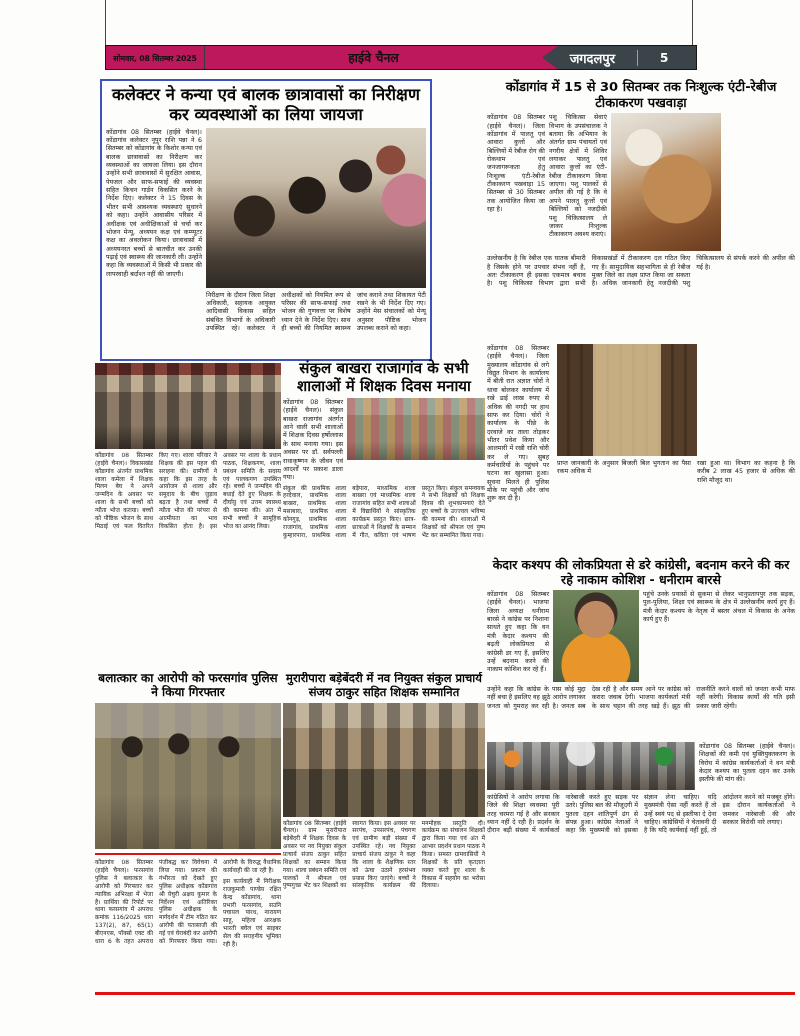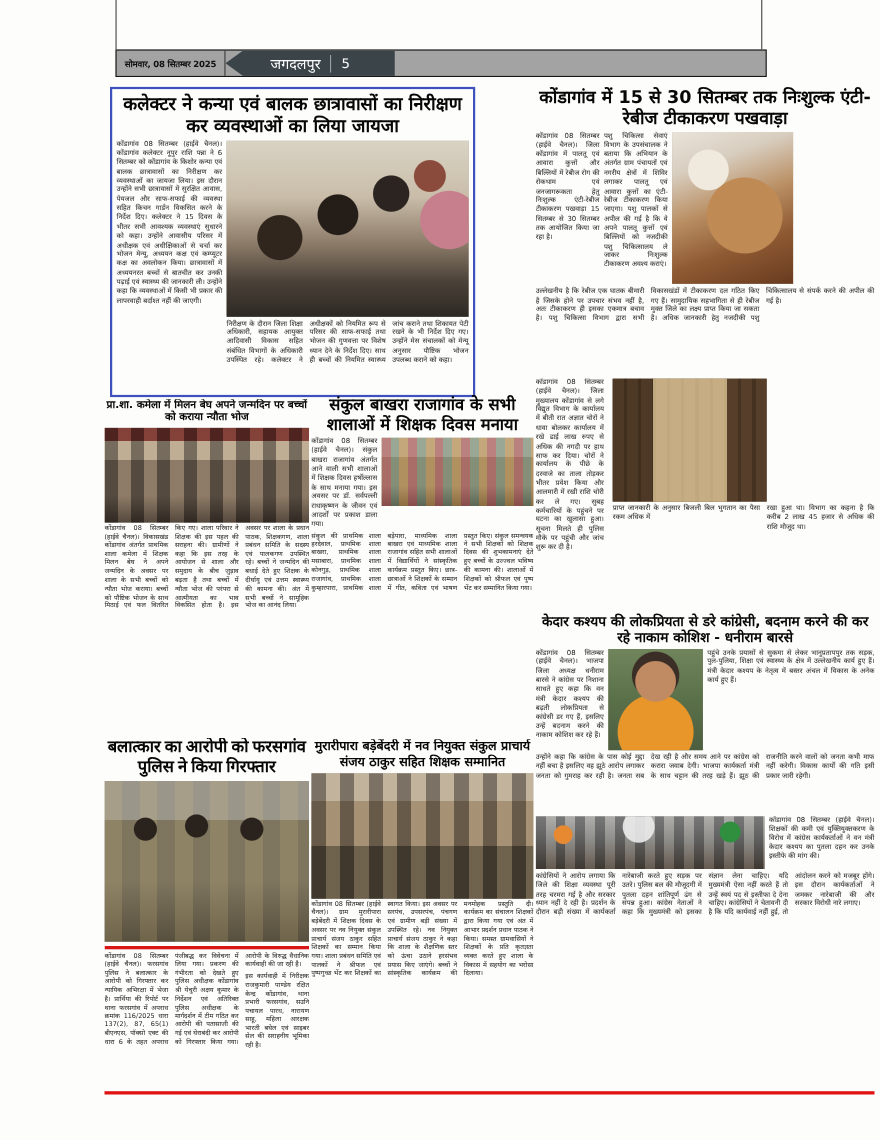--- a/index.html
+++ b/index.html
@@ -4,28 +4,28 @@
 <style>
   html,body{margin:0;padding:0;}
   body{
     width:800px;height:1036px;position:relative;background:#fdfdfb;
     font-family:"DejaVu Sans",sans-serif;color:#111;overflow:hidden;
   }
   
   .crop-mark{position:absolute;top:0;width:1px;height:45px;background:#444;}
   #topbar{
     position:absolute;left:105px;top:45px;width:592px;height:25px;
-    background:#a3a3a3;border:1.5px solid #161616;box-sizing:border-box;
+    background:#be185d;border:1.5px solid #161616;box-sizing:border-box;
     display:flex;align-items:stretch;
   }
   .date-cell{width:94px;border-right:1.2px solid #3a3a3a;display:flex;align-items:center;justify-content:center;
     font-size:7.8px;font-weight:700;letter-spacing:-.2px;padding:0 2px;text-align:center;}
   .mast-cell{flex:1;display:flex;align-items:center;justify-content:center;font-size:12.5px;font-weight:800;}
-  .ed-cell{width:154px;background:#3a4449;color:#fff;display:flex;align-items:center;justify-content:center;gap:9px;
-    clip-path:polygon(0 50%,16px 0,100% 0,100% 100%,16px 100%);font-weight:400;}
+  .ed-cell{width:154px;background:#3a4449;color:#fff;display:flex;align-items:center;justify-content:center;gap:22px;
+    clip-path:polygon(0 50%,16px 0,100% 0,100% 100%,16px 100%);font-weight:700;}
   .ed-name{font-size:13px;}
   .ed-sep{width:1px;height:16px;background:#99a1a3;}
   .ed-num{font-size:12px;}
   
   .art{position:absolute;overflow:hidden;box-sizing:border-box;}
   .hl{font-weight:800;text-align:center;color:#070707;line-height:1.2;margin:0 0 3px 0;}
   .bd{font-size:6.3px;line-height:1.33;text-align:justify;color:#1d1d1d;}
   .bd p{margin:0 0 3px 0;}
   .cols3{column-count:3;column-gap:6px;}
   .cols4{column-count:4;column-gap:6px;}
@@ -39,21 +39,21 @@
   .photo-inspection{height:160px;
     background-image:
       radial-gradient(circle at 84% 20%,#8a4a3c 0 14px,transparent 15px),
       radial-gradient(circle at 92% 45%,#c77f8e 0 26px,transparent 27px),
       radial-gradient(circle at 68% 30%,#2c2420 0 16px,transparent 17px),
       radial-gradient(circle at 46% 42%,#241d18 0 18px,transparent 19px),
       radial-gradient(circle at 22% 55%,#31261d 0 20px,transparent 21px),
       linear-gradient(180deg,#d9d3c4 0%,#c9bda9 32%,#8d7c69 58%,#4a4138 80%,#2d2923 100%);}
   
   #artB{left:487px;top:79px;width:308px;height:262px;}
-  #artB .hl{font-size:16px;}
+  #artB .hl{font-size:13px;}
   #artB .b-col{width:58px;flex:none;}
   .photo-dog{width:110px;height:138px;
     background-image:
       radial-gradient(circle at 30% 25%,#efe9de 0 18px,transparent 19px),
       radial-gradient(circle at 60% 55%,#c08a55 0 34px,transparent 35px),
       linear-gradient(160deg,#e9e3d8 0%,#d8cec0 22%,#b98e62 48%,#8f5a33 72%,#683b1f 100%);}
   #artB .b-bottom{margin-top:3px;height:66px;}
   
   #artC{left:487px;top:344px;width:308px;height:211px;}
   #artC .hl{font-size:16px;width:232px;margin-left:0;}
@@ -109,41 +109,42 @@
   
   #artF{left:283px;top:672px;width:202px;height:343px;}
   #artF .hl{font-size:11.5px;}
   .photo-honor{width:202px;height:114px;
     background-image:
       repeating-linear-gradient(90deg,rgba(40,32,26,.5) 0 13px,rgba(165,140,110,.3) 13px 26px),
       linear-gradient(180deg,#cfc5b0 0 22%,#a79478 22% 58%,#57503f 58% 100%);}
   #artF .f-body{margin-top:3px;height:182px;font-size:5.9px;}
   
   #artG{left:95px;top:671px;width:186px;height:317px;}
-  #artG .hl{font-size:15px;font-family:Liberation Serif, serif;}
+  #artG .hl{font-size:12px;}
   .photo-police{width:186px;height:146px;
     background-image:
       radial-gradient(circle at 20% 30%,#2a231d 0 10px,transparent 11px),
       radial-gradient(circle at 45% 28%,#2a231d 0 10px,transparent 11px),
       radial-gradient(circle at 72% 30%,#2a231d 0 10px,transparent 11px),
       repeating-linear-gradient(90deg,rgba(112,100,70,.55) 0 16px,rgba(60,54,40,.45) 16px 32px),
       linear-gradient(180deg,#e9e5da 0 24%,#b5a98c 24% 62%,#6e6550 100%);}
   .red-divider{height:2.5px;background:#d81616;margin:4px 0;}
   #artG .g-body{height:128px;font-size:5.9px;}
   
   #bottom-rule{position:absolute;left:95px;top:992px;width:700px;height:3px;background:#e01212;}
 </style>
 </head>
 <body>
 
 <div class="crop-mark" style="left:105px"></div>
 <div class="crop-mark" style="left:692px"></div>
 
 <div id="topbar">
   <div class="date-cell">सोमवार, 08 सितम्बर 2025</div>
+  <div class="mast-cell">हाईवे चैनल</div>
   <div class="ed-cell">
     <span class="ed-name">जगदलपुर</span>
     <span class="ed-sep"></span>
     <span class="ed-num">5</span>
   </div>
 </div>
 
 <section class="art" id="artA">
   <h2 class="hl">कलेक्टर ने कन्या एवं बालक छात्रावासों का निरीक्षण कर व्यवस्थाओं का लिया जायजा</h2>
   <div class="row">
@@ -190,21 +191,20 @@
 
 <section class="art" id="artI">
   <div class="row">
     <div class="photo photo-protest"></div>
     <div class="i-side bd">कोंडागांव 08 सितम्बर (हाईवे चैनल)। शिक्षकों की कमी एवं युक्तियुक्तकरण के विरोध में कांग्रेस कार्यकर्ताओं ने वन मंत्री केदार कश्यप का पुतला दहन कर उनके इस्तीफे की मांग की।</div>
   </div>
   <div class="bd cols4 i-bottom">कांग्रेसियों ने आरोप लगाया कि जिले की शिक्षा व्यवस्था पूरी तरह चरमरा गई है और सरकार ध्यान नहीं दे रही है। प्रदर्शन के दौरान बड़ी संख्या में कार्यकर्ता नारेबाजी करते हुए सड़क पर उतरे। पुलिस बल की मौजूदगी में पुतला दहन शांतिपूर्ण ढंग से संपन्न हुआ। कांग्रेस नेताओं ने कहा कि मुख्यमंत्री को इसका संज्ञान लेना चाहिए। यदि मुख्यमंत्री ऐसा नहीं करते हैं तो उन्हें स्वयं पद से इस्तीफा दे देना चाहिए। कांग्रेसियों ने चेतावनी दी है कि यदि कार्यवाई नहीं हुई, तो आंदोलन करने को मजबूर होंगे। इस दौरान कार्यकर्ताओं ने जमकर नारेबाजी की और सरकार विरोधी नारे लगाए।</div>
 </section>
 
 <section class="art" id="artD">
-  <h2 class="hl">प्रा.शा. कमेला में मिलन बेघ अपने जन्मदिन पर बच्चों को कराया न्यौता भोज</h2>
   <div class="photo photo-birthday"></div>
   <div class="bd cols3 d-body">कोंडागांव 08 सितम्बर (हाईवे चैनल)। विकासखंड कोंडागांव अंतर्गत प्राथमिक शाला कमेला में शिक्षक मिलन बेघ ने अपने जन्मदिन के अवसर पर शाला के सभी बच्चों को न्यौता भोज कराया। बच्चों को पौष्टिक भोजन के साथ मिठाई एवं फल वितरित किए गए। शाला परिवार ने शिक्षक की इस पहल की सराहना की। ग्रामीणों ने कहा कि इस तरह के आयोजन से शाला और समुदाय के बीच जुड़ाव बढ़ता है तथा बच्चों में न्यौता भोज की परंपरा से आत्मीयता का भाव विकसित होता है। इस अवसर पर शाला के प्रधान पाठक, शिक्षकगण, शाला प्रबंधन समिति के सदस्य एवं पालकगण उपस्थित रहे। बच्चों ने जन्मदिन की बधाई देते हुए शिक्षक के दीर्घायु एवं उत्तम स्वास्थ्य की कामना की। अंत में सभी बच्चों ने सामूहिक भोज का आनंद लिया।</div>
 </section>
 
 <section class="art" id="artE">
   <h2 class="hl">संकुल बाखरा राजागांव के सभी शालाओं में शिक्षक दिवस मनाया</h2>
   <div class="row">
     <div class="e-col1 bd">कोंडागांव 08 सितम्बर (हाईवे चैनल)। संकुल बाखरा राजागांव अंतर्गत आने वाली सभी शालाओं में शिक्षक दिवस हर्षोल्लास के साथ मनाया गया। इस अवसर पर डॉ. सर्वपल्ली राधाकृष्णन के जीवन एवं आदर्शों पर प्रकाश डाला गया।</div>
     <div class="photo photo-school"></div>
   </div>

